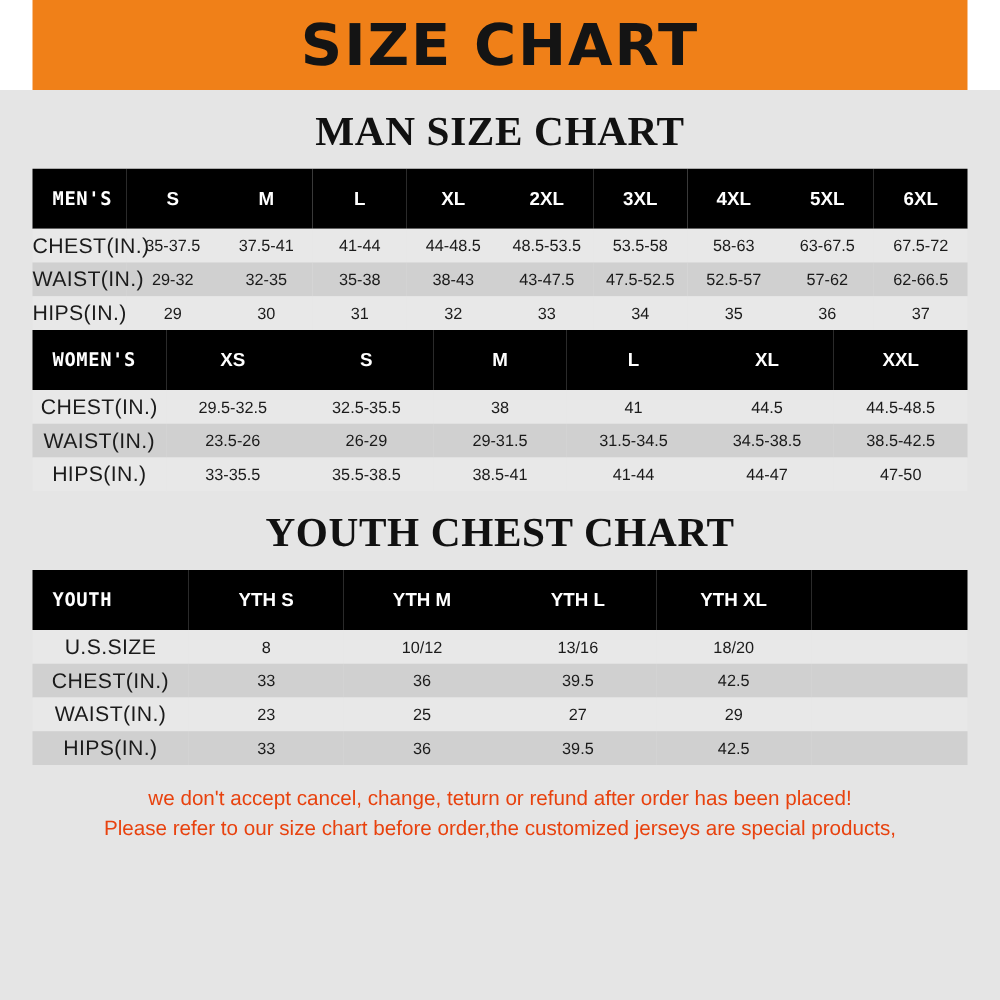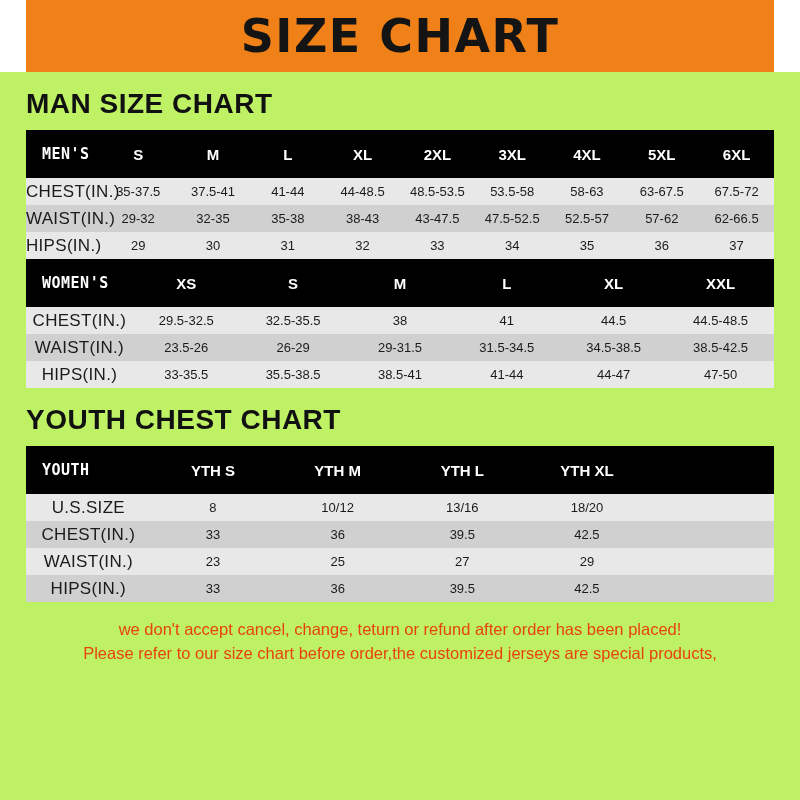--- a/index.html
+++ b/index.html
@@ -10,21 +10,21 @@
     width: 800px;
     height: 800px;
     background: #ffffff;
     font-family: "Liberation Sans", sans-serif;
     overflow: hidden;
   }
   .page {
     position: relative;
     width: 800px;
     height: 800px;
-    background: #bef264;
+    background: #e5e5e5;
     box-sizing: border-box;
   }
   
   .header-band {
     position: relative;
     height: 72px;
     background: #f08018;
     display: flex;
     align-items: center;
     justify-content: center;
@@ -49,23 +49,24 @@
     text-align: center;
     line-height: 1;
   }
 
   .content {
     padding: 0 26px;
     box-sizing: border-box;
   }
 
   .section-title {
-    font-family: Liberation Sans, sans-serif;
+    text-align: center;
+    font-family: Liberation Serif, serif;
     font-weight: bold;
-    font-size: 28px;
+    font-size: 33px;
     letter-spacing: 0.5px;
     color: #111111;
     margin: 16px 0 10px 0;
   }
 
   table.sizetable {
     width: 100%;
     border-collapse: collapse;
     table-layout: fixed;
   }

